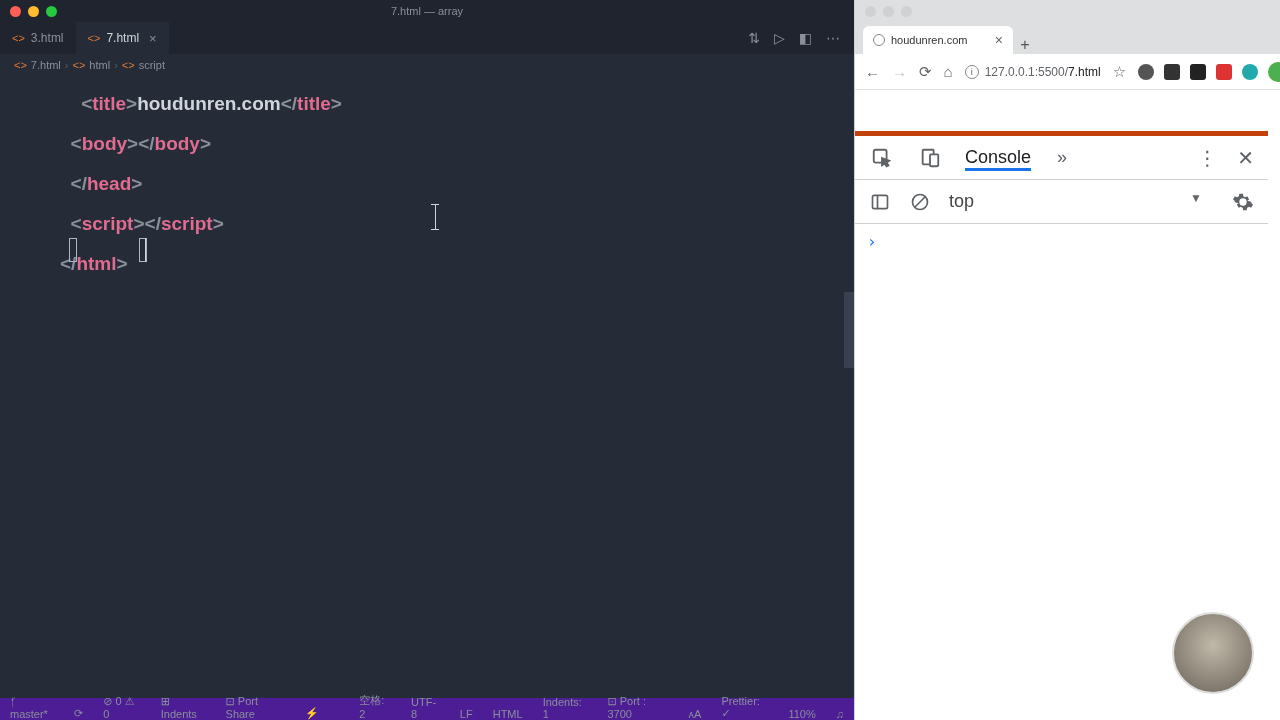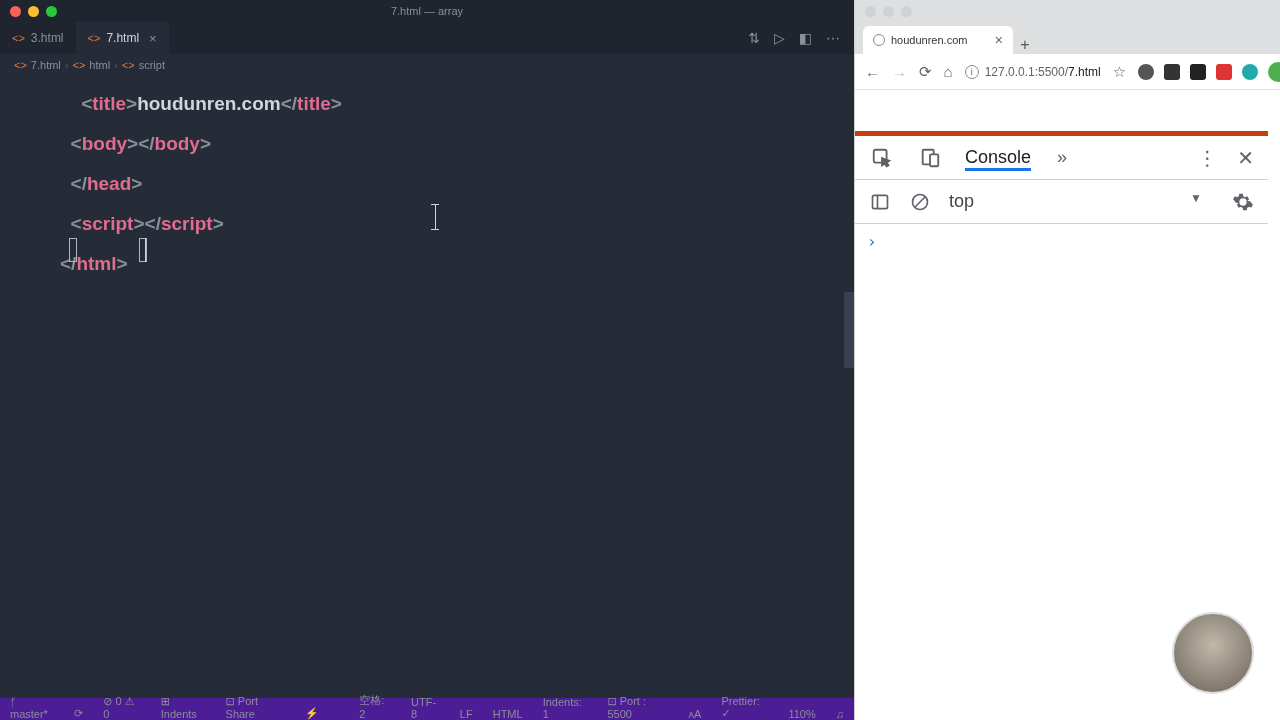--- a/index.html
+++ b/index.html
@@ -133,21 +133,21 @@
     <span>⊘ <span>0</span> ⚠ <span>0</span></span>
     <span>⊞ <span>Indents</span></span>
     <span>⊡ <span>Port Share</span></span>
     <span>⚡</span>
     <span class="sp"></span>
     <span>空格: 2</span>
     <span>UTF-8</span>
     <span>LF</span>
     <span>HTML</span>
     <span>Indents: 1</span>
-    <span>⊡ <span>Port : 5500</span></span>
+    <span>⊡ <span>Port : 3700</span></span>
     <span>ᴀA</span>
     <span>Prettier: ✓</span>
     <span>110%</span>
     <span>♫</span>
   </div>
 </div>
 
 <div class="browser">
   <div class="btitle">
     <div class="btraffic">

